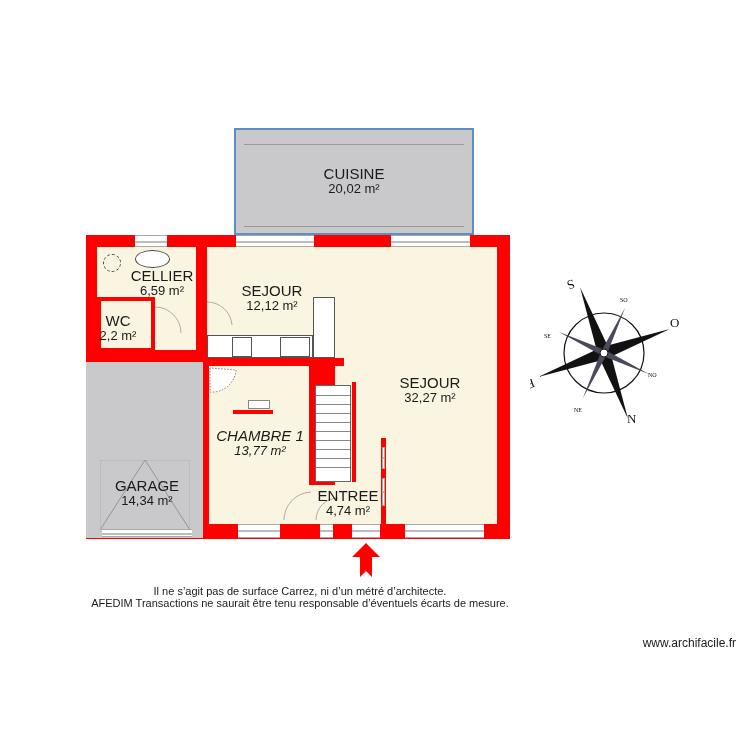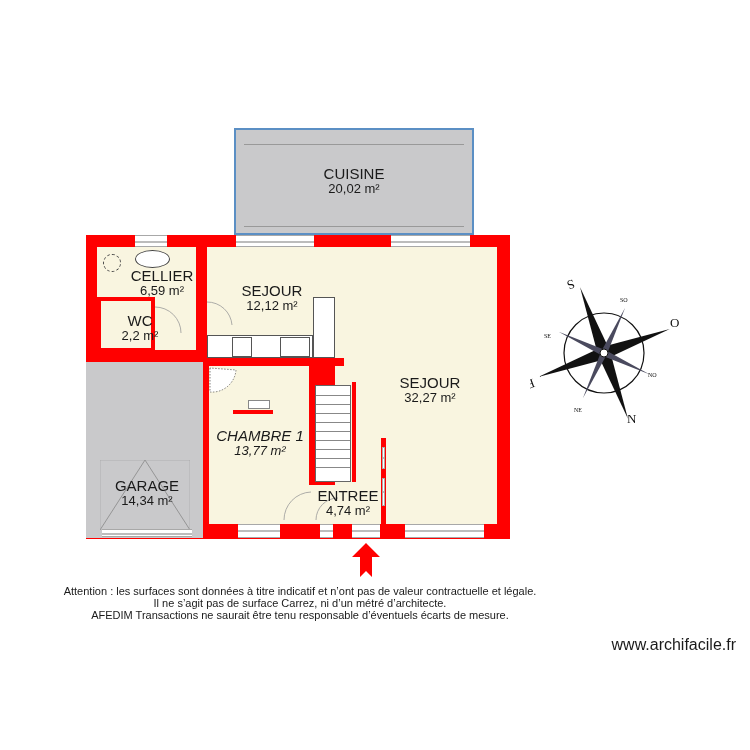--- a/index.html
+++ b/index.html
@@ -7,21 +7,21 @@
   .abs{position:absolute;}
   .wall{position:absolute;background:#ff0000;}
   .floor{position:absolute;background:#f9f5e0;}
   .gray{position:absolute;background:#c9c9cb;}
   .win{position:absolute;background:#ffffff;border-top:1px solid #a8a8a8;border-bottom:1px solid #a8a8a8;box-sizing:border-box;}
   .win::after{content:"";position:absolute;left:0;right:0;top:45%;height:2px;background:#bcbcbc;}
   .room-label{position:absolute;text-align:center;color:#1a1a1a;line-height:1;}
   .room-name{font-size:15px;display:block;}
   .room-area{font-size:13px;display:block;margin-top:1px;text-align:center;}
   .notice{position:absolute;left:20px;width:560px;top:585px;text-align:center;font-size:11px;line-height:12px;color:#1a1a1a;}
-  .brand{position:absolute;right:14px;top:636px;font-size:16px;color:#1a1a1a;}
+  .brand{position:absolute;right:14px;top:636px;font-size:12px;color:#1a1a1a;}
   .cab{position:absolute;background:#fff;border:1px solid #555;box-sizing:border-box;}
   .stair-step{position:absolute;left:0;right:0;height:1px;background:#888;}
 </style>
 </head>
 <body>
 
 <div class="abs" style="left:234px;top:128px;width:240px;height:107px;background:#c9c9cb;border:2px solid #5b8fc4;box-sizing:border-box;">
   <div class="abs" style="left:8px;right:8px;top:14px;height:1px;background:#999;"></div>
   <div class="abs" style="left:8px;right:8px;bottom:6px;height:1px;background:#999;"></div>
 </div>
@@ -98,21 +98,21 @@
   <div class="stair-step" style="top:81px;"></div>
 </div>
 
 <div class="abs" style="left:233px;top:410px;width:40px;height:4px;background:#ff0000;"></div>
 <div class="abs" style="left:248px;top:400px;width:22px;height:9px;background:#fff;border:1px solid #888;box-sizing:border-box;"></div>
 
 <div class="room-label" style="left:112px;top:268px;width:100px;">
   <span class="room-name">CELLIER</span>
   <span class="room-area">6,59 m²</span>
 </div>
-<div class="room-label" style="left:110px;top:313px;width:60px;">
+<div class="room-label" style="left:88px;top:313px;width:60px;">
   <span class="room-name">WC</span>
   <span class="room-area">2,2 m²</span>
 </div>
 <div class="room-label" style="left:222px;top:283px;width:100px;">
   <span class="room-name">SEJOUR</span>
   <span class="room-area">12,12 m²</span>
 </div>
 <div class="room-label" style="left:380px;top:375px;width:100px;">
   <span class="room-name">SEJOUR</span>
   <span class="room-area">32,27 m²</span>
@@ -153,18 +153,17 @@
   <text x="140" y="62" font-size="13" font-family="Liberation Serif, serif" fill="#111">O</text>
   <text x="97" y="158" font-size="13" font-family="Liberation Serif, serif" fill="#111">N</text>
   <text x="12" y="120" font-size="13" font-family="Liberation Serif, serif" fill="#111" transform="rotate(160 8 116)">E</text>
   <text x="90" y="37" font-size="6" font-family="Liberation Serif, serif" fill="#111">SO</text>
   <text x="118" y="112" font-size="6" font-family="Liberation Serif, serif" fill="#111">NO</text>
   <text x="14" y="73" font-size="6" font-family="Liberation Serif, serif" fill="#111">SE</text>
   <text x="44" y="147" font-size="6" font-family="Liberation Serif, serif" fill="#111">NE</text>
 </svg>
 
 <div class="notice">
-  <div>Attention : les surfaces sont données à titre indicatif et n’ont pas de valeur contractuelle et légale.</div>
   <div>Il ne s’agit pas de surface Carrez, ni d’un métré d’architecte.</div>
   <div>AFEDIM Transactions ne saurait être tenu responsable d’éventuels écarts de mesure.</div>
 </div>
 
 <div class="brand">www.archifacile.fr</div>
 
 </body></html>

